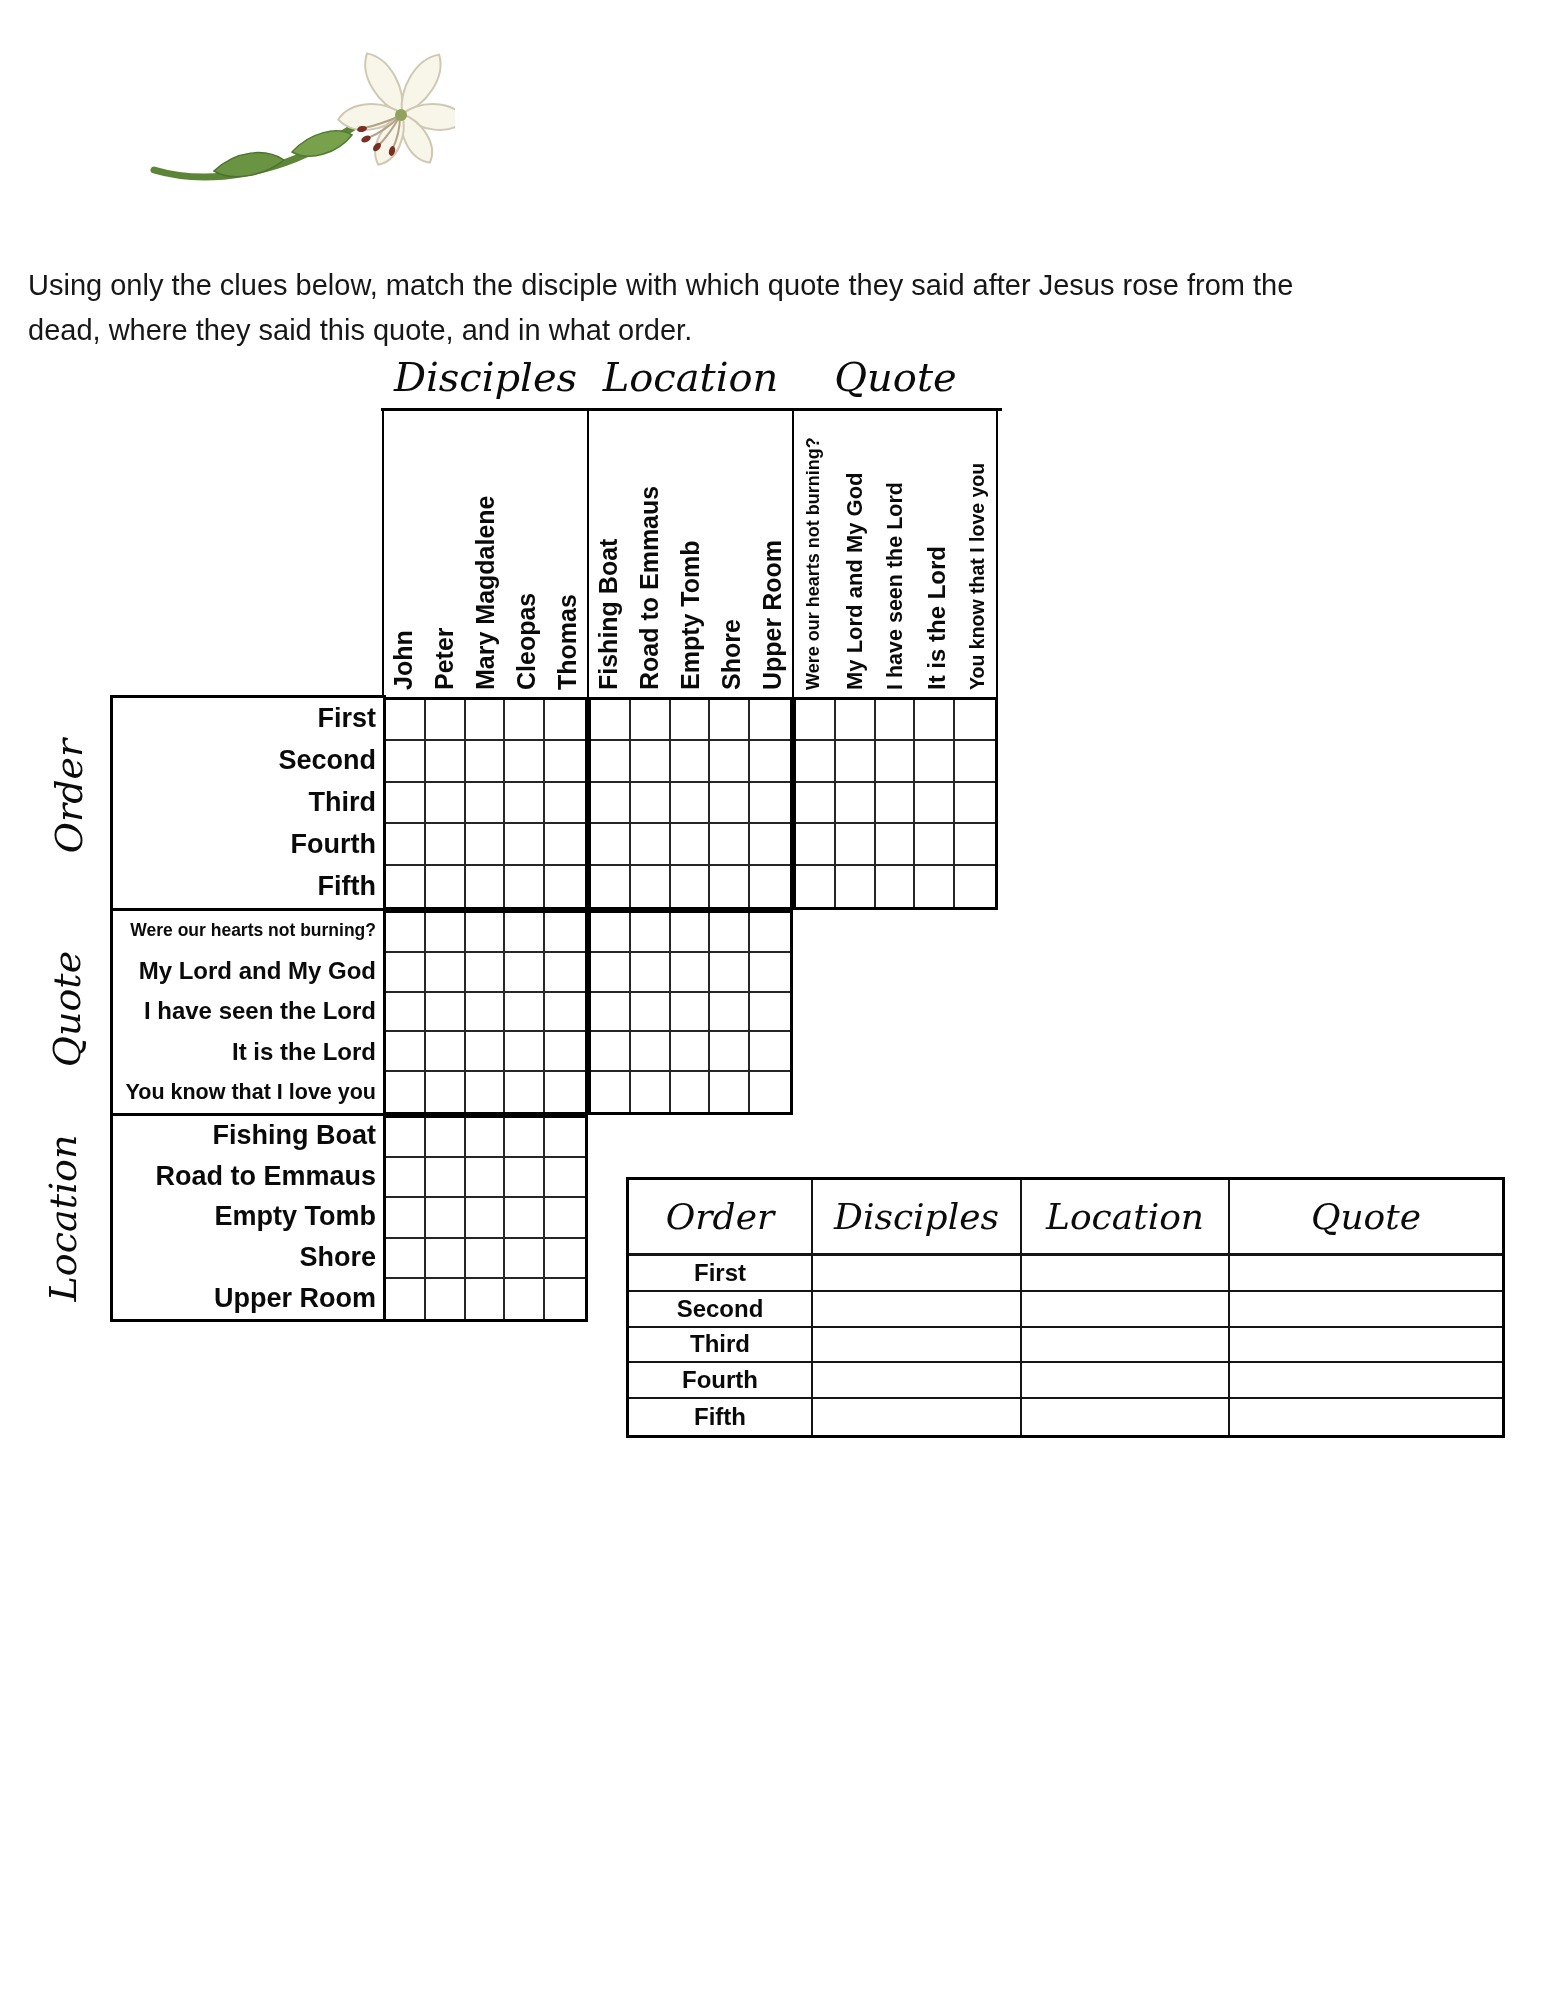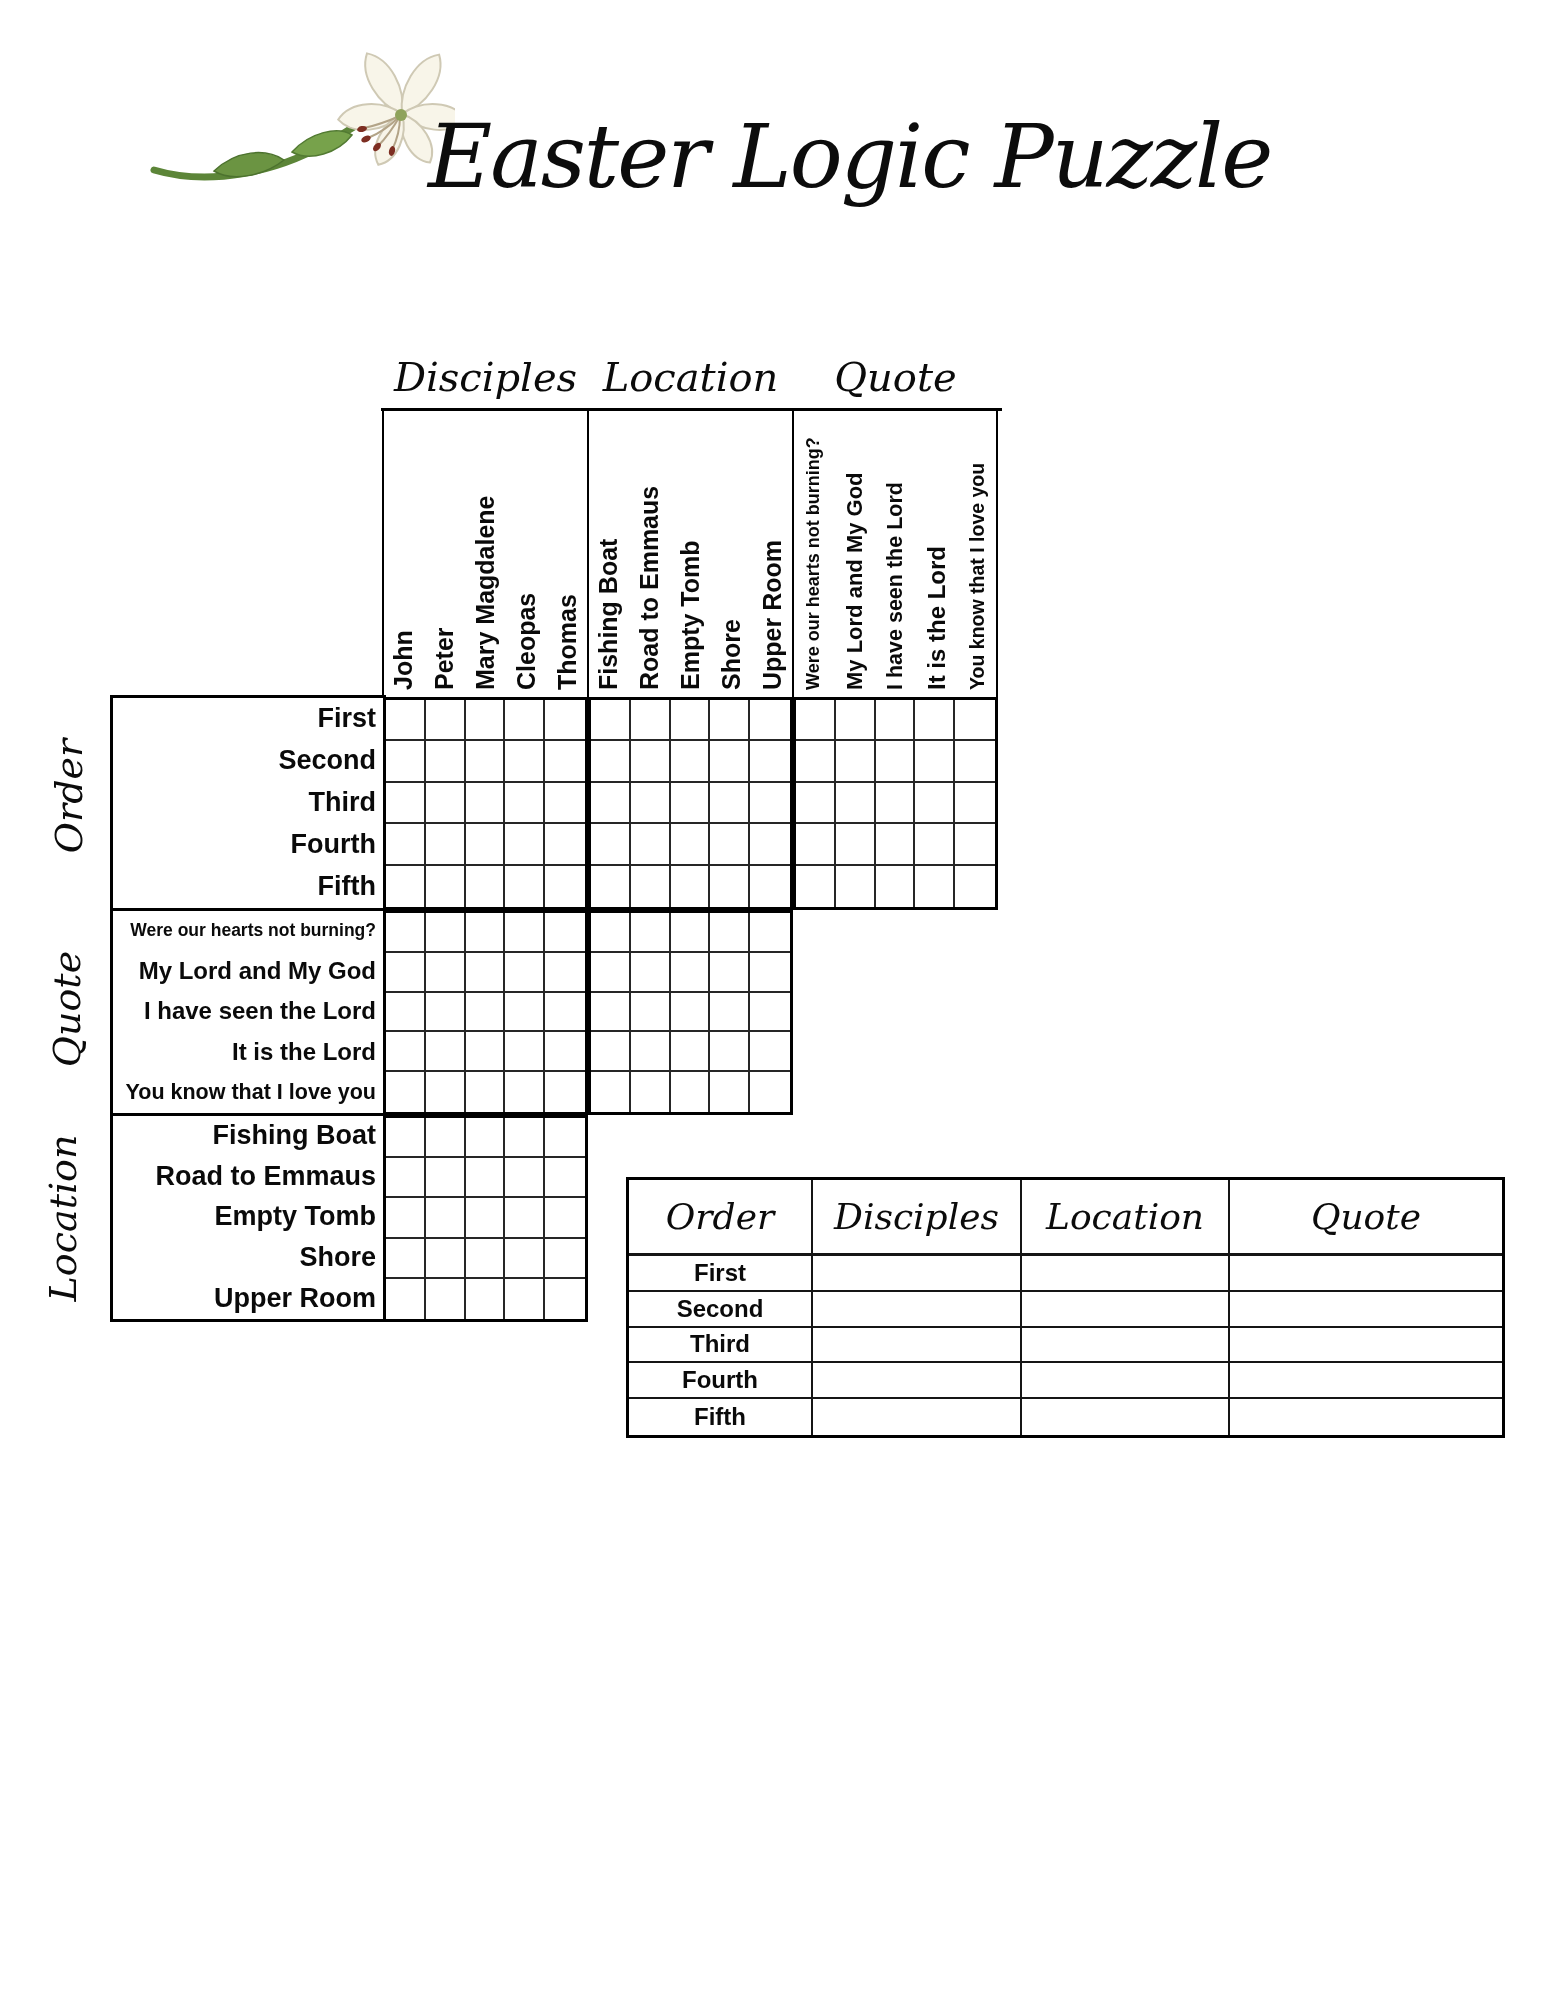--- a/index.html
+++ b/index.html
@@ -110,22 +110,22 @@
     </g>
     <g fill="#7d2e22">
       <ellipse cx="216" cy="101" rx="5" ry="3" transform="rotate(-25 216 101)"></ellipse>
       <ellipse cx="227" cy="109" rx="5" ry="3" transform="rotate(-50 227 109)"></ellipse>
       <ellipse cx="242" cy="113" rx="5" ry="3" transform="rotate(-75 242 113)"></ellipse>
       <ellipse cx="212" cy="91" rx="5" ry="3" transform="rotate(-12 212 91)"></ellipse>
     </g>
     <circle cx="251" cy="77" r="6" fill="#8fa35c"></circle>
   </svg>
 
-  <h1 class="title">Easter Logic Puzzle</h1>
-
+
+  <p class="instructions">Using only the clues below, match the disciple with which quote they said after Jesus rose from the dead, where they said this quote, and in what order.</p>
 
   <div class="cat" style="left:383px;">Disciples</div>
   <div class="cat" style="left:588px;">Location</div>
   <div class="cat" style="left:793px;">Quote</div>
 
   <div class="hline" style="left:381px;top:408px;width:621px;height:3px;"></div>
   <div class="vline" style="left:382px;top:410px;width:2px;height:287px;"></div>
   <div class="vline" style="left:587px;top:410px;width:2px;height:287px;"></div>
   <div class="vline" style="left:792px;top:410px;width:2px;height:287px;"></div>
   <div class="vline" style="left:996px;top:410px;width:2px;height:287px;"></div>

